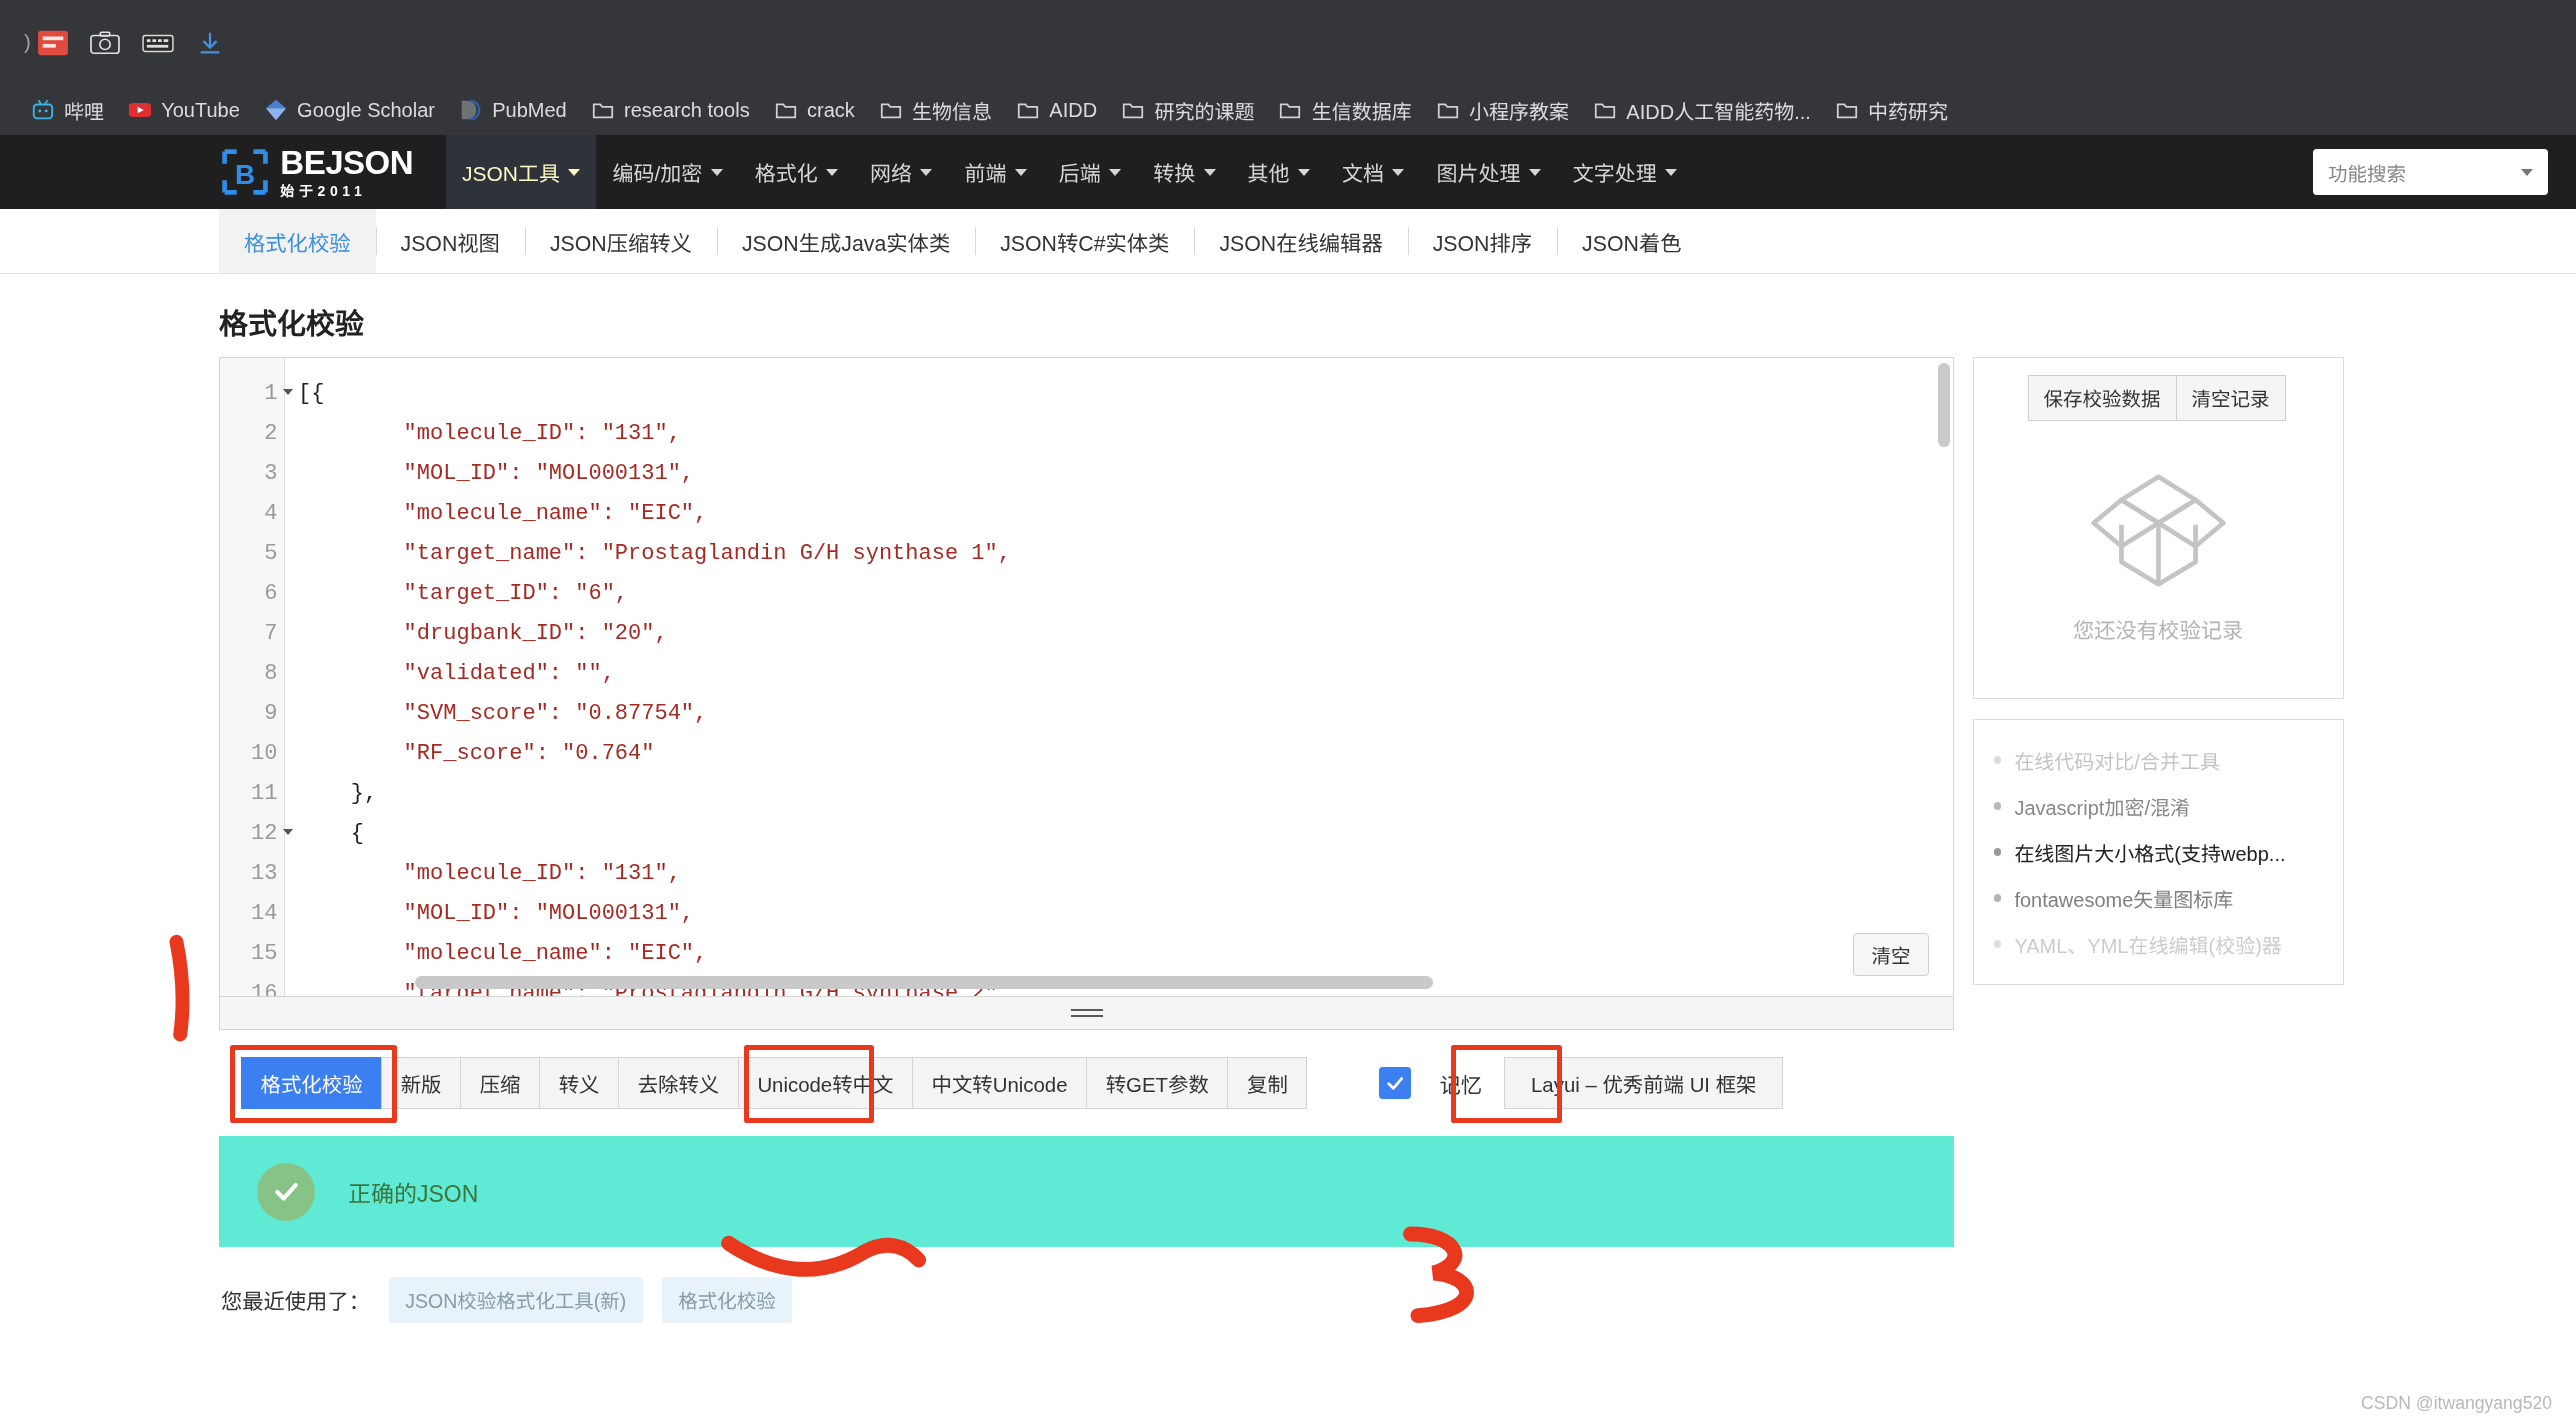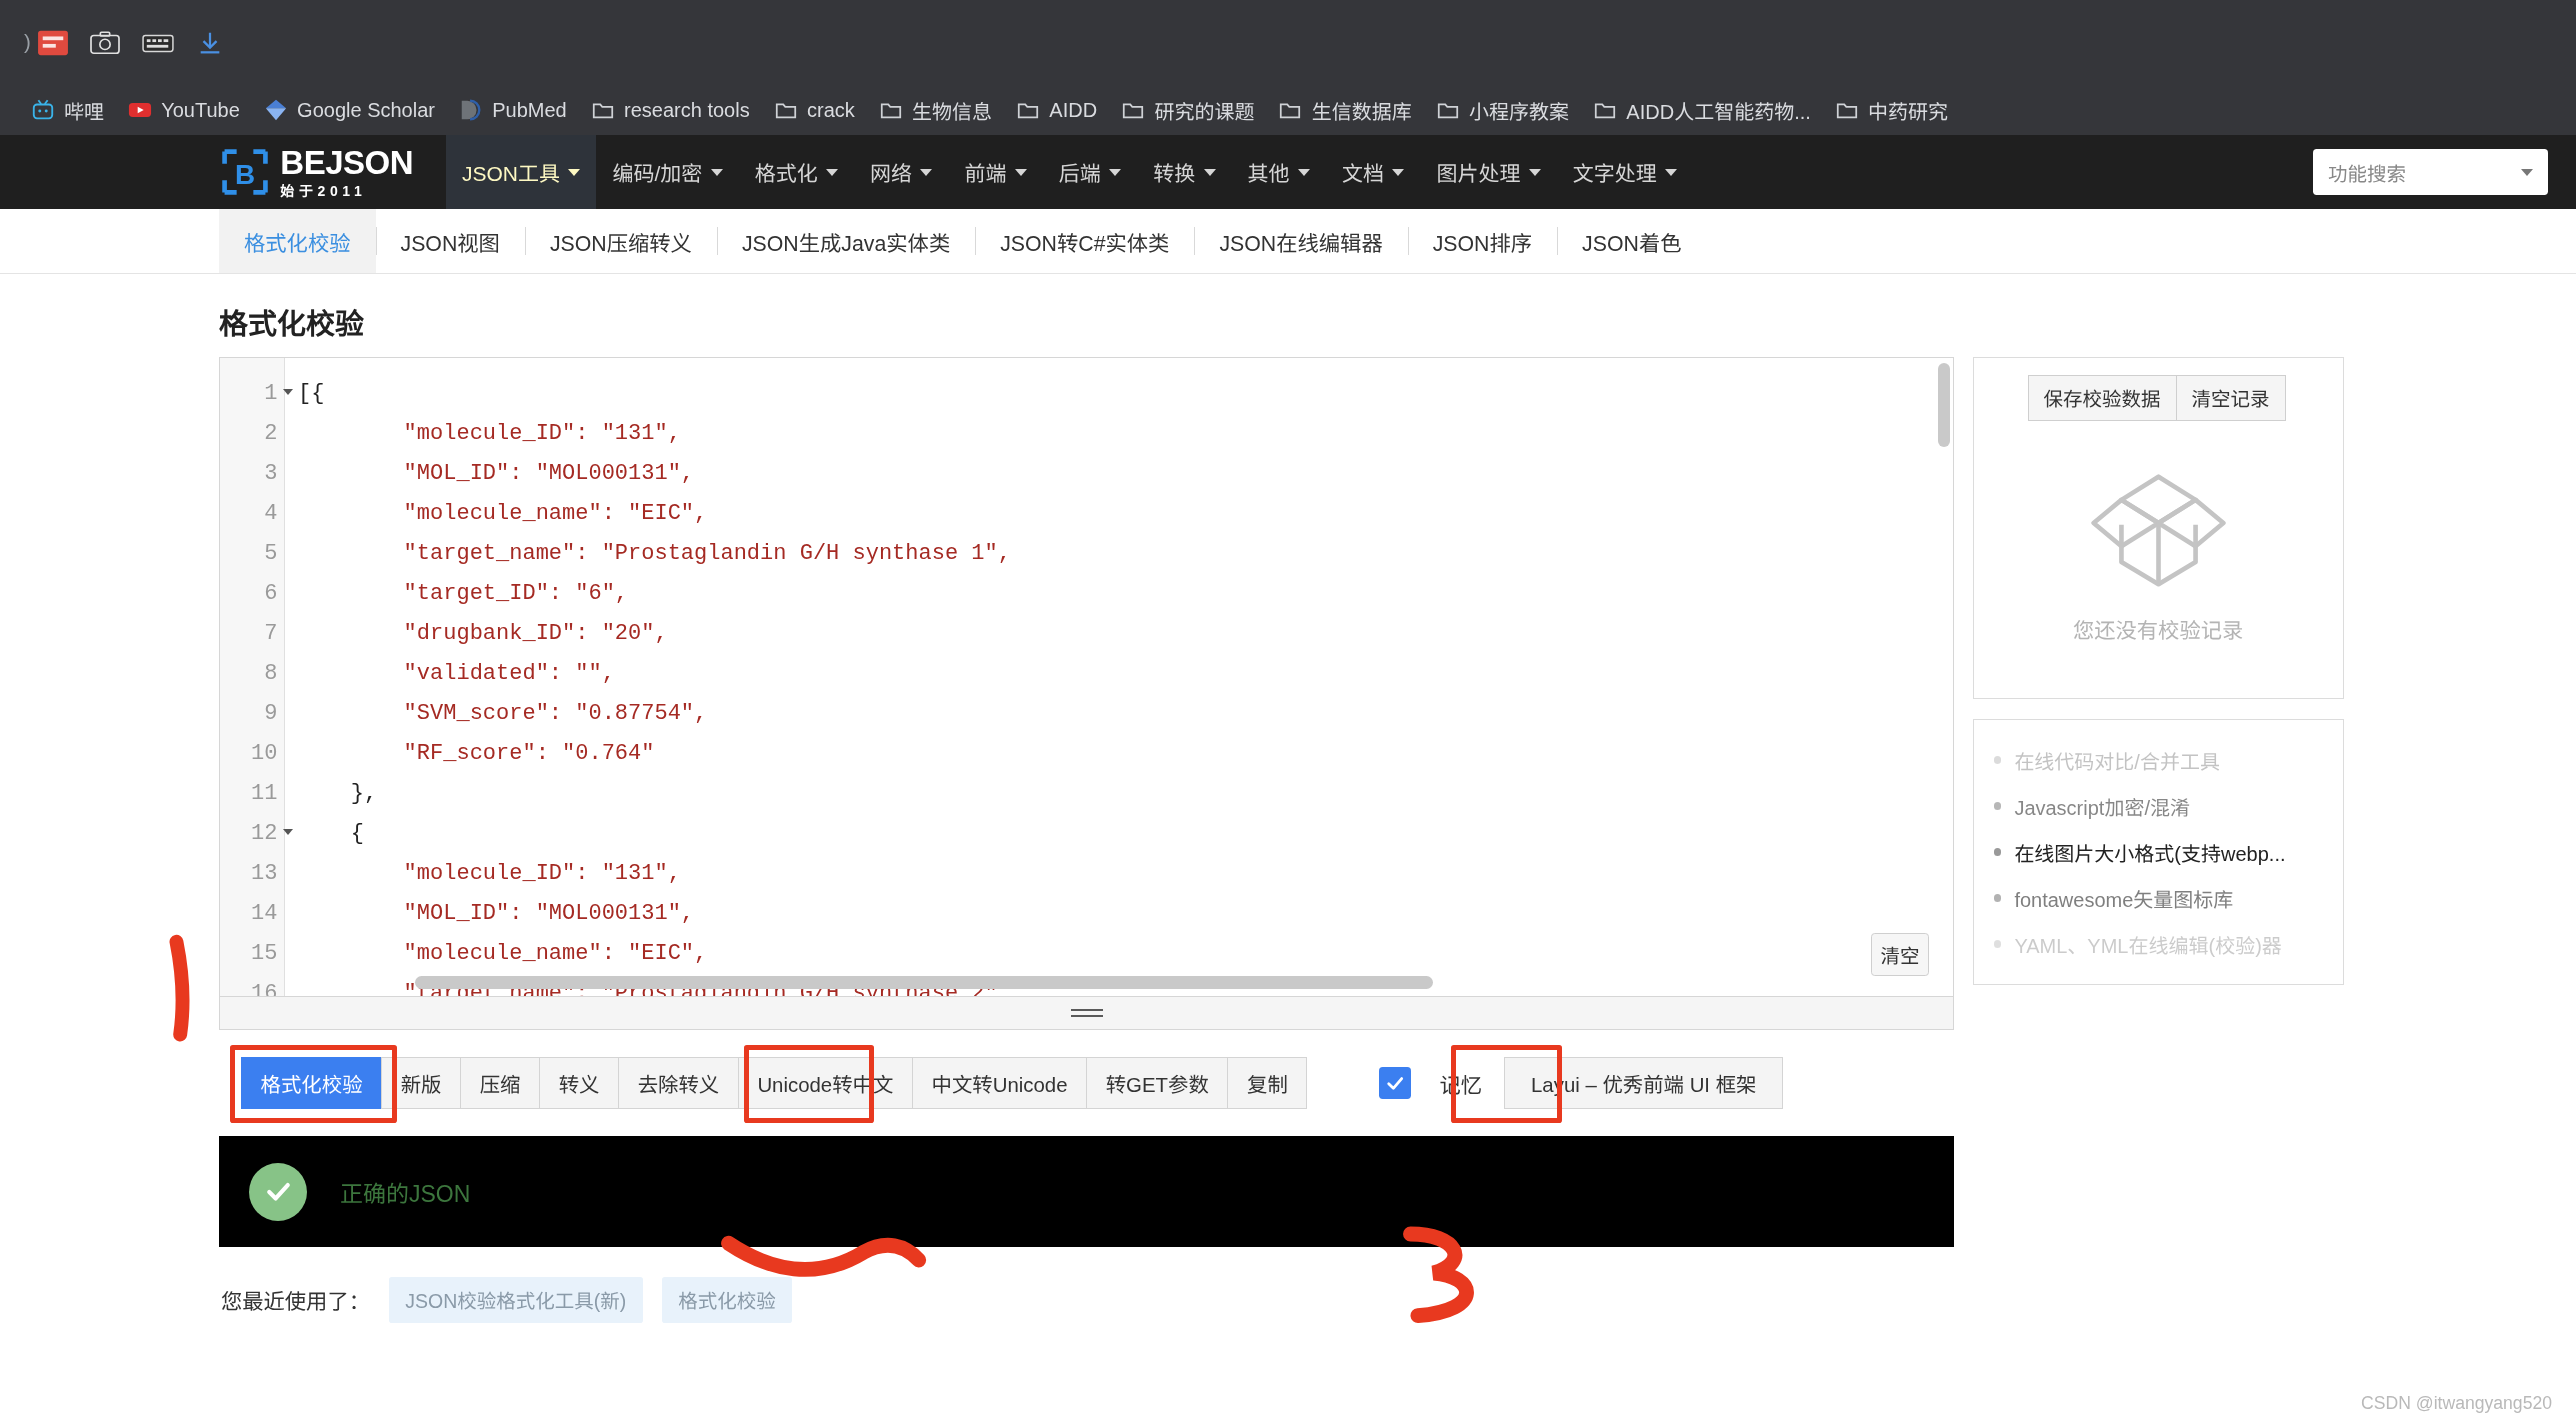--- a/index.html
+++ b/index.html
@@ -115,21 +115,21 @@
   .cl.punct { color:#222; }
   .v-scroll {
     position:absolute; right:2.8px; top:4.6px; width:12px; height:84px;
     background:#c9c9c9; border-radius:6.5px;
   }
   .h-scroll {
     position:absolute; left:195px; right:520px; bottom:7.4px; height:13px;
     background:#c9c9c9; border-radius:6.5px;
   }
   .clear-btn {
-    position:absolute; right:24px; bottom:20.4px; width:58px; height:43px;
+    position:absolute; right:24px; bottom:20.4px; width:76px; height:43px;
     background:#f6f6f6; border:0.9px solid #cfcfcf; border-radius:3.7px;
     display:flex; align-items:center; justify-content:center;
     font-size:19.5px; color:#333;
   }
   .resize-bar {
     height:33px; background:#f5f5f5; border:0.9px solid #d6d6d6; border-top:none;
     display:flex; align-items:center; justify-content:center;
   }
   .resize-bar .bars { width:32px; }
   .resize-bar .bars i { display:block; height:1.9px; background:#5a5a5a; margin:3.7px 0; }
@@ -159,22 +159,22 @@
     background:#f4f4f4; font-size:20.4px; color:#333;
     display:flex; align-items:center; white-space:nowrap;
   }
 
   
   .anno { position:absolute; pointer-events:none; }
   .anno-rect { border:5.6px solid #e8391f; border-radius:2.8px; }
 
   
   .result-banner {
-    margin-top:24px; margin-left:0; background:#000000; height:111px;
-    display:flex; align-items:center; padding-left:30px; gap:33px; position:relative;
+    margin-top:24px; margin-left:0; background:#5eead4; height:111px;
+    display:flex; align-items:center; padding-left:38px; gap:33px; position:relative;
   }
   .check-circle {
     width:58px; height:58px; border-radius:50%; background:#87c387;
     display:flex; align-items:center; justify-content:center;
     color:#fff; font-size:37px; line-height:1;
   }
   .result-text { font-size:23px; color:#3c763d; }
 
   .recent-row {
     display:flex; align-items:center; gap:18.6px; margin-top:30px; padding-left:1.9px;

